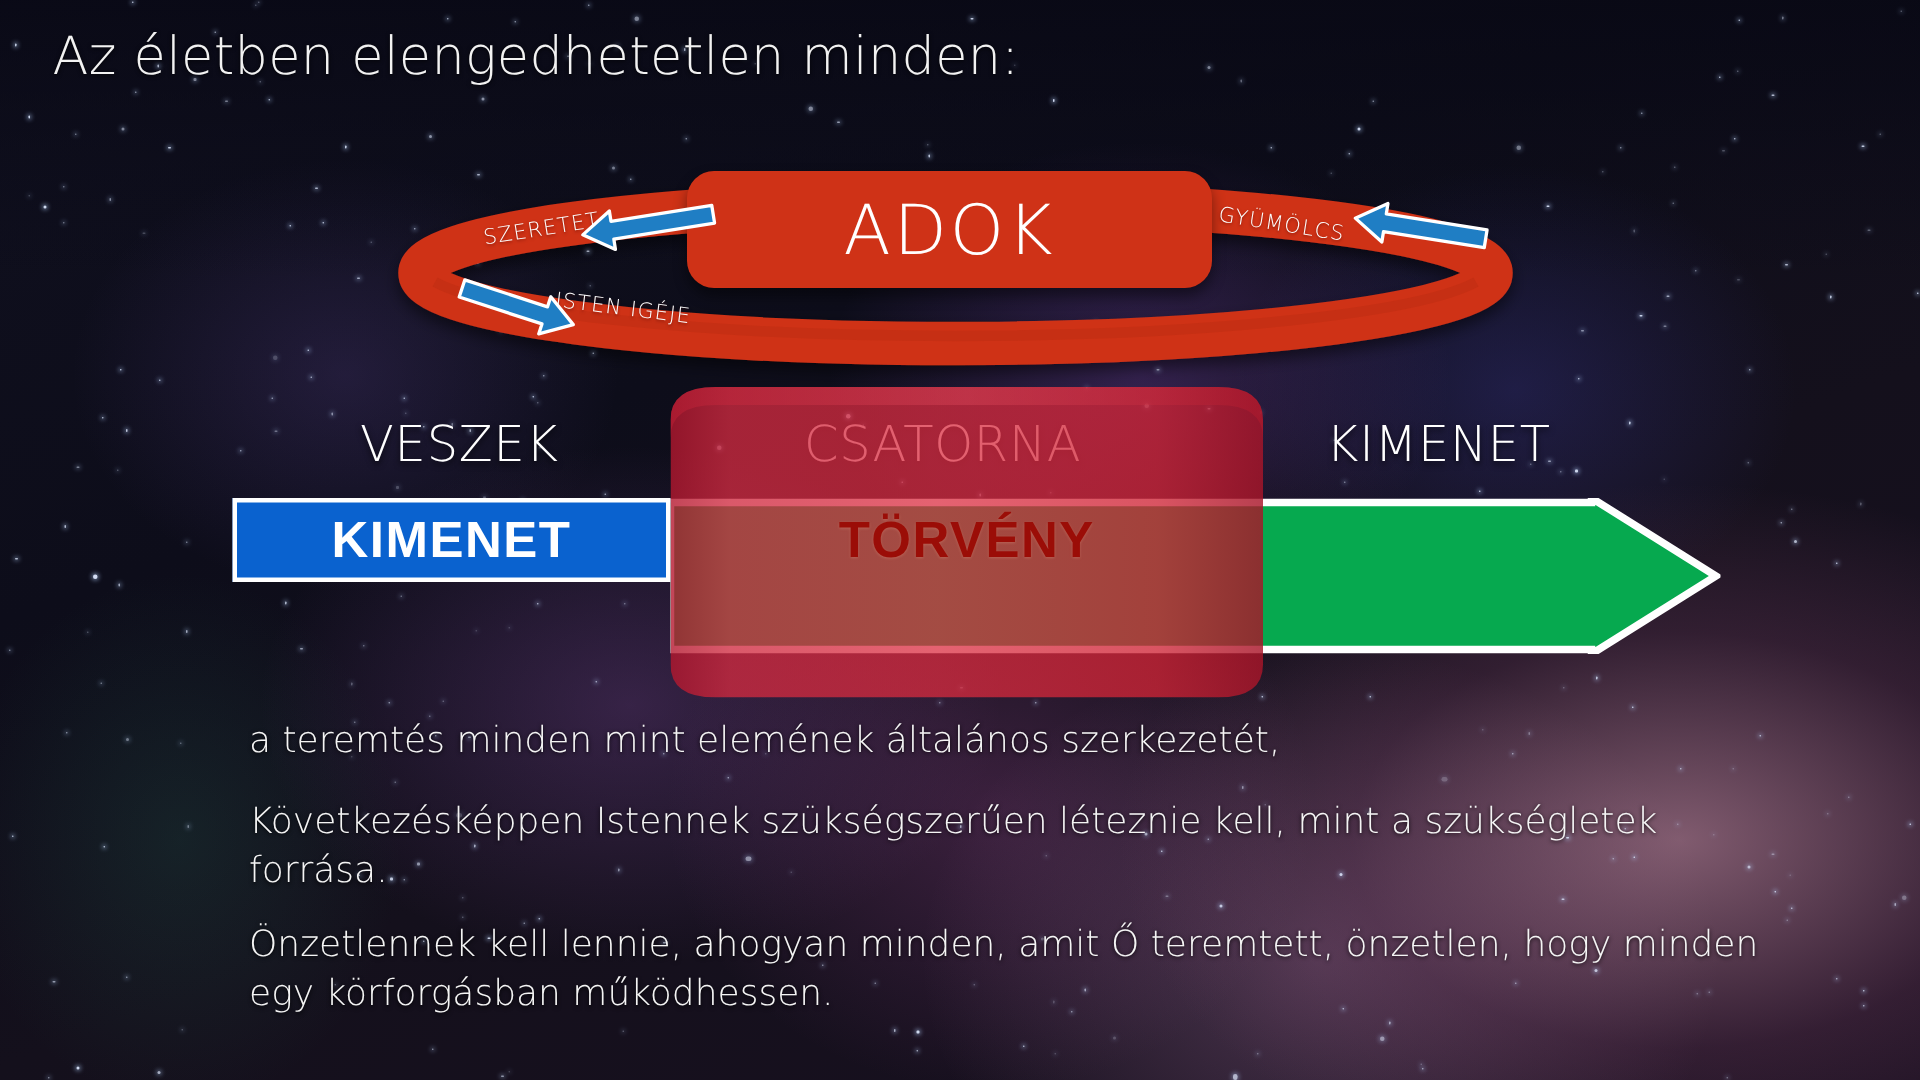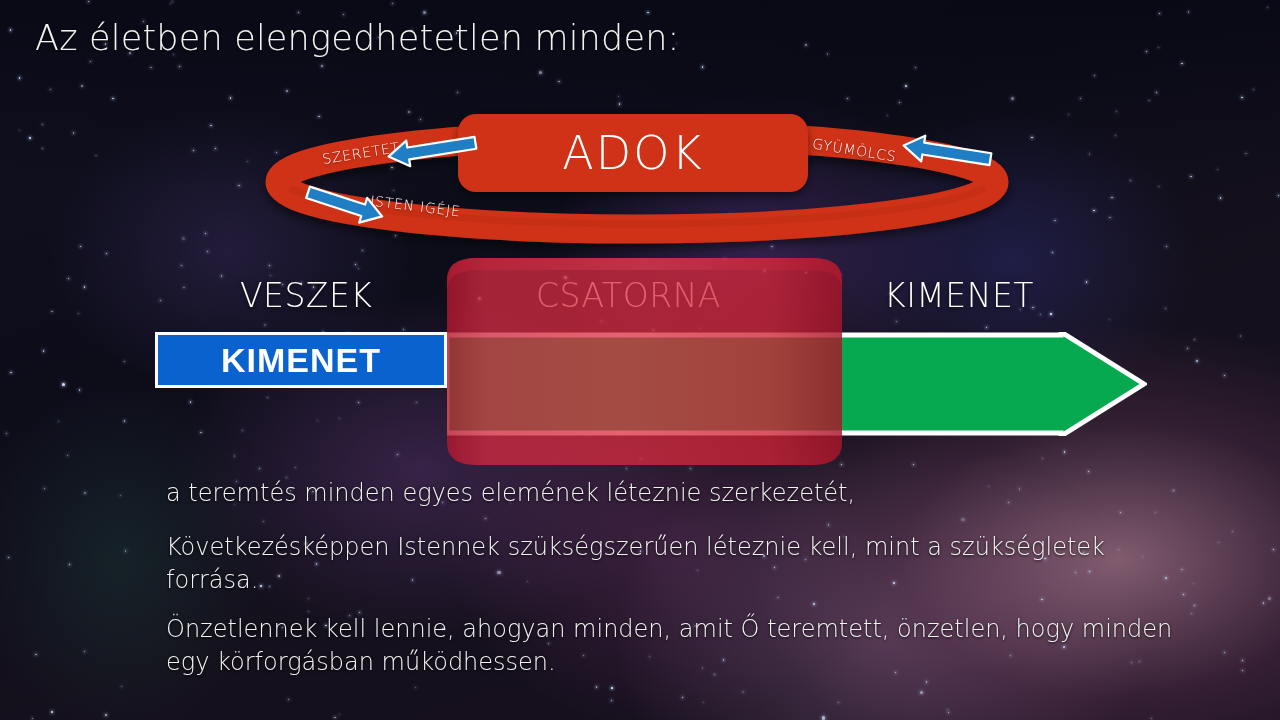--- a/index.html
+++ b/index.html
@@ -531,20 +531,21 @@
       <linearGradient id="cyltop" x1="0" y1="0" x2="1" y2="0">
         <stop offset="0" stop-color="#c22036" stop-opacity="0.85"></stop>
         <stop offset="0.5" stop-color="#e0495c" stop-opacity="0.70"></stop>
         <stop offset="1" stop-color="#b51a2d" stop-opacity="0.85"></stop>
       </linearGradient>
     </defs>
     <path d="M 0 22 Q 0 0 30 0 L 365 0 Q 395 0 395 22 L 395 185 Q 395 207 365 207 L 30 207 Q 0 207 0 185 Z" fill="url(#cylg)"></path>
     <path d="M 0 22 Q 0 0 30 0 L 365 0 Q 395 0 395 22 L 395 34 Q 395 12 365 12 L 30 12 Q 0 12 0 34 Z" fill="url(#cyltop)" opacity="0.55"></path>
   </svg>
 
+  <div class="torveny">TÖRVÉNY</div>
 
   <div class="body-text">
-    <p class="p1">a teremtés minden egyes elemének léteznie szerkezetét,</p>
+    <p class="p1">a teremtés minden mint elemének általános szerkezetét,</p>
     <p class="p3">Következésképpen Istennek szükségszerűen léteznie kell, mint a szükségletek forrása.</p>
     <p class="p3">Önzetlennek kell lennie, ahogyan minden, amit Ő teremtett, önzetlen, hogy minden egy körforgásban működhessen.</p>
   </div>
 
 </div>
 
 </body></html>

